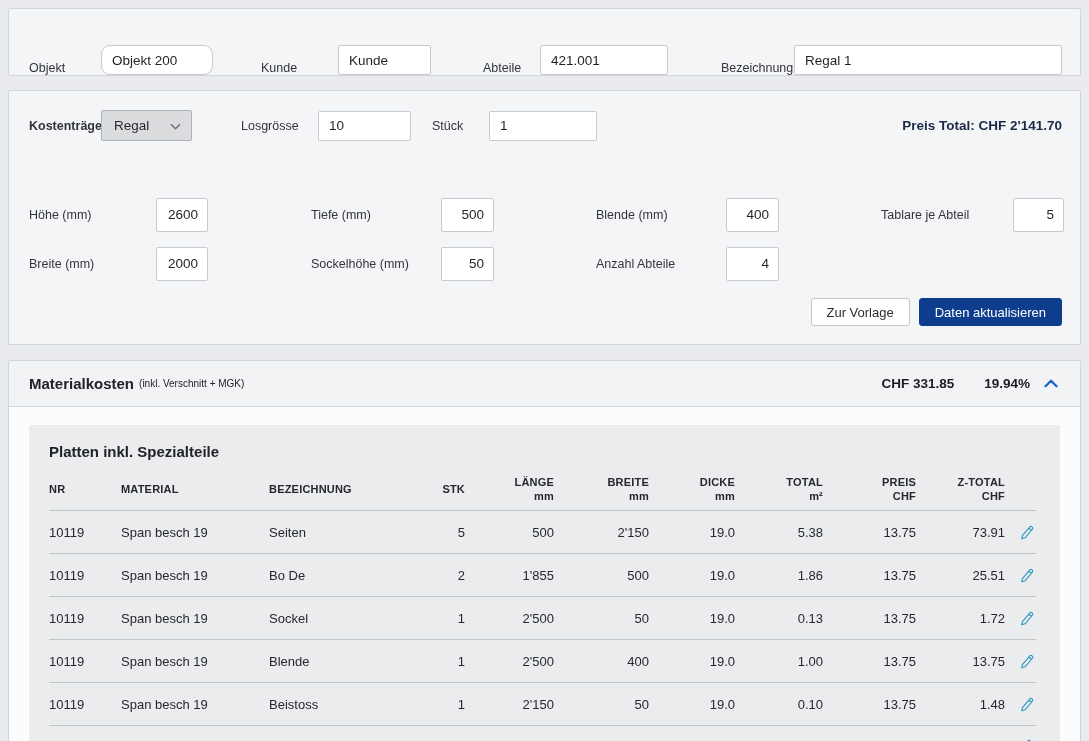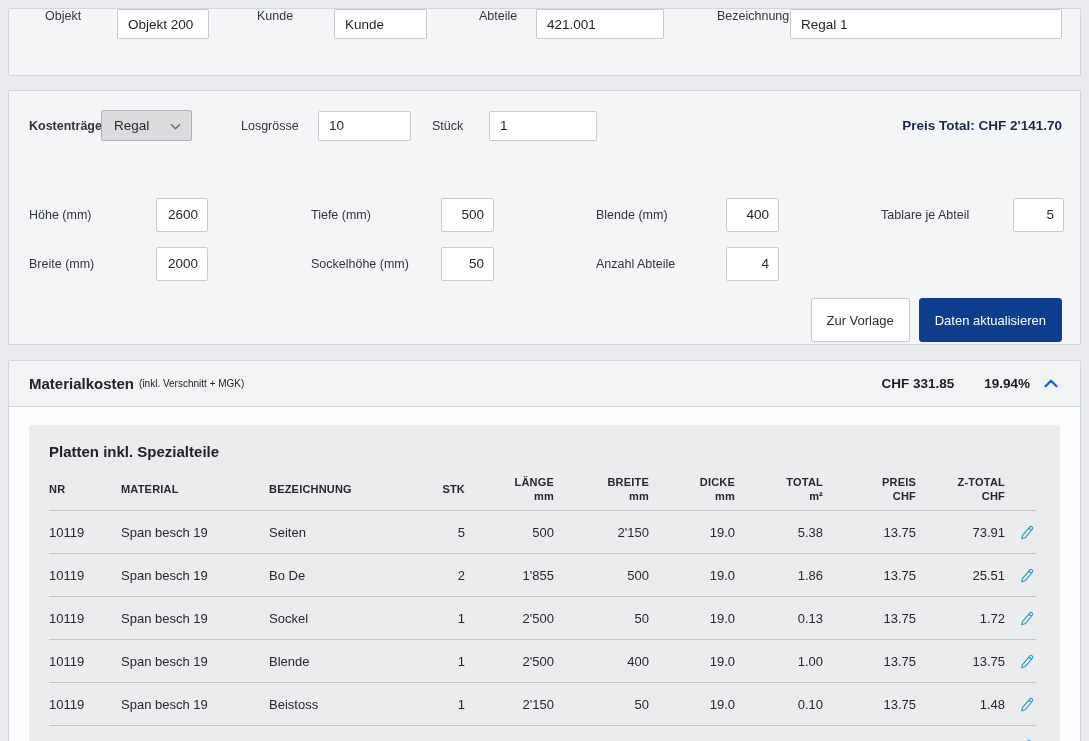--- a/index.html
+++ b/index.html
@@ -12,32 +12,32 @@
     position:relative;
   }
   .panel {
     width:1073px;
     margin-left:8px;
     background:#f4f5f7;
     border:1px solid #d2d5d9;
     border-radius:2px;
   }
   
-  #panel-object { margin-top:8px; height:68px; display:flex; align-items:flex-start; padding:0 18px 0 36px; }
+  #panel-object { margin-top:8px; height:68px; display:flex; align-items:flex-end; padding:0 18px 0 20px; }
   .lbl { font-size:12.5px; color:#33353c; white-space:nowrap; }
   .inp {
     height:30px; background:#fff; border:1px solid #c7cace; border-radius:2px;
     font-family:"Liberation Sans",sans-serif; font-size:13.5px; color:#1f2126;
     padding:0 10px; outline:none;
   }
   #panel-object .lbl.w1 { width:72px; }
   #panel-object .lbl.w2 { width:77px; margin-left:48px; }
   #panel-object .lbl.w3 { width:57px; margin-left:52px; }
   #panel-object .lbl.w4 { width:73px; margin-left:53px; }
-  .inp.objekt   { width:92px; }
+  .inp.objekt   { width:112px;border-radius:9px; }
   .inp.kunde    { width:93px; }
   .inp.position { width:128px; }
   .inp.bezeich  { flex:1; }
 
   
   #panel-calc { margin-top:14px; height:255px; }
   .calc-row1 { display:flex; align-items:center; padding:19px 18px 0 20px; }
   .calc-row1 .lbl.w1 { width:72px;font-weight:bold; }
   .calc-row1 .lbl.w2 { width:77px; margin-left:49px; }
   .calc-row1 .lbl.w3 { width:57px; margin-left:21px; }
@@ -58,21 +58,21 @@
     align-items:center;
     margin:59px 18px 0 20px;
   }
   .dim-inp {
     height:29px; width:100%; background:#fff; border:1px solid #c7cace; border-radius:2px;
     font-family:"Liberation Sans",sans-serif; font-size:13.5px; color:#1f2126;
     text-align:right; padding:16px 9px; outline:none;
   }
   .btn-row { display:flex; justify-content:flex-end; gap:9px; margin:20px 18px 0 0; }
   .btn {
-    height:44px; padding:0 15px; border-radius:3px; font-family:"Liberation Sans",sans-serif;
+    height:28px; padding:0 15px; border-radius:3px; font-family:"Liberation Sans",sans-serif;
     font-size:13px; cursor:pointer;
   }
   .btn.secondary { background:#fff; border:1px solid #c3c6ca; color:#2b2d33; }
   .btn.primary { background:#0e3d8d; border:1px solid #0e3d8d; color:#fff; }
 
   
   #panel-material { margin-top:15px; height:400px; padding:0; overflow:hidden; }
   .mat-header {
     height:46px; display:flex; align-items:center; padding:0 22px 0 20px;
     background:#f2f3f5; border-bottom:1px solid #d4d7da; cursor:pointer;

